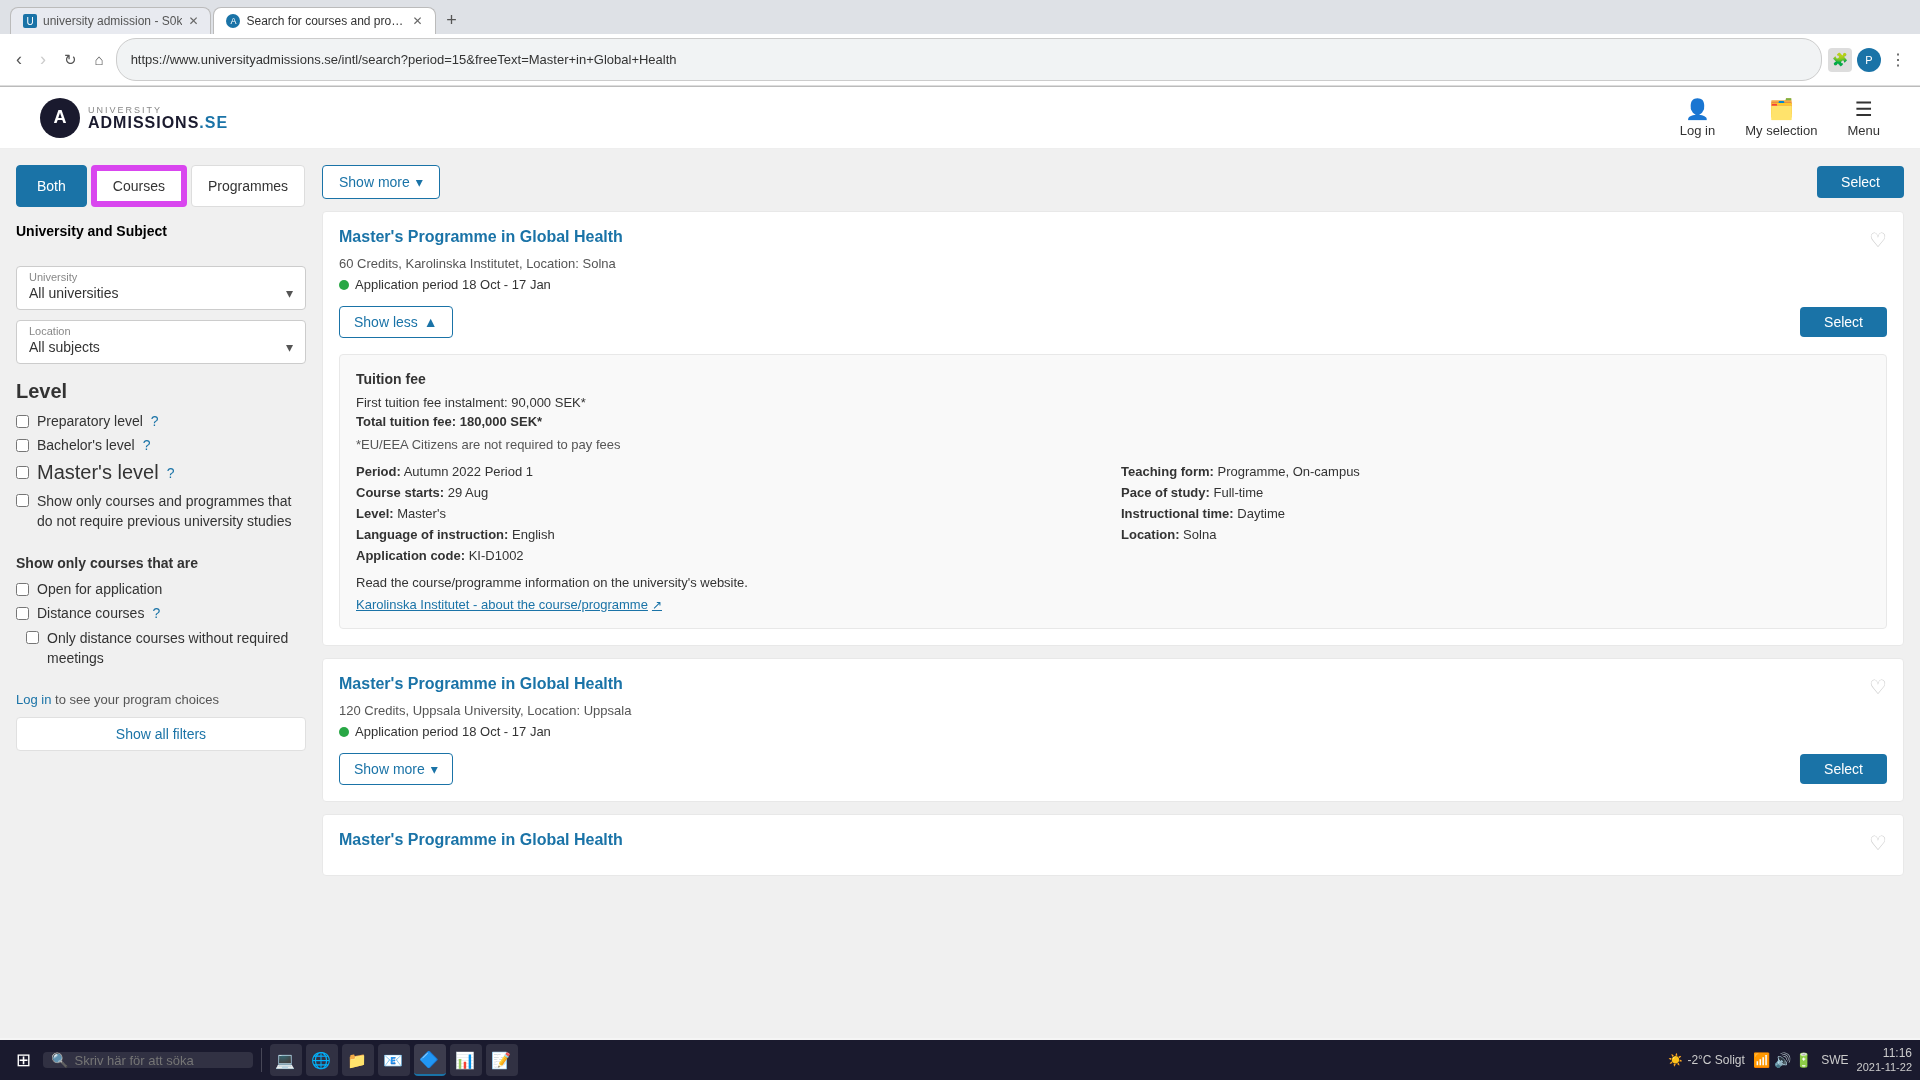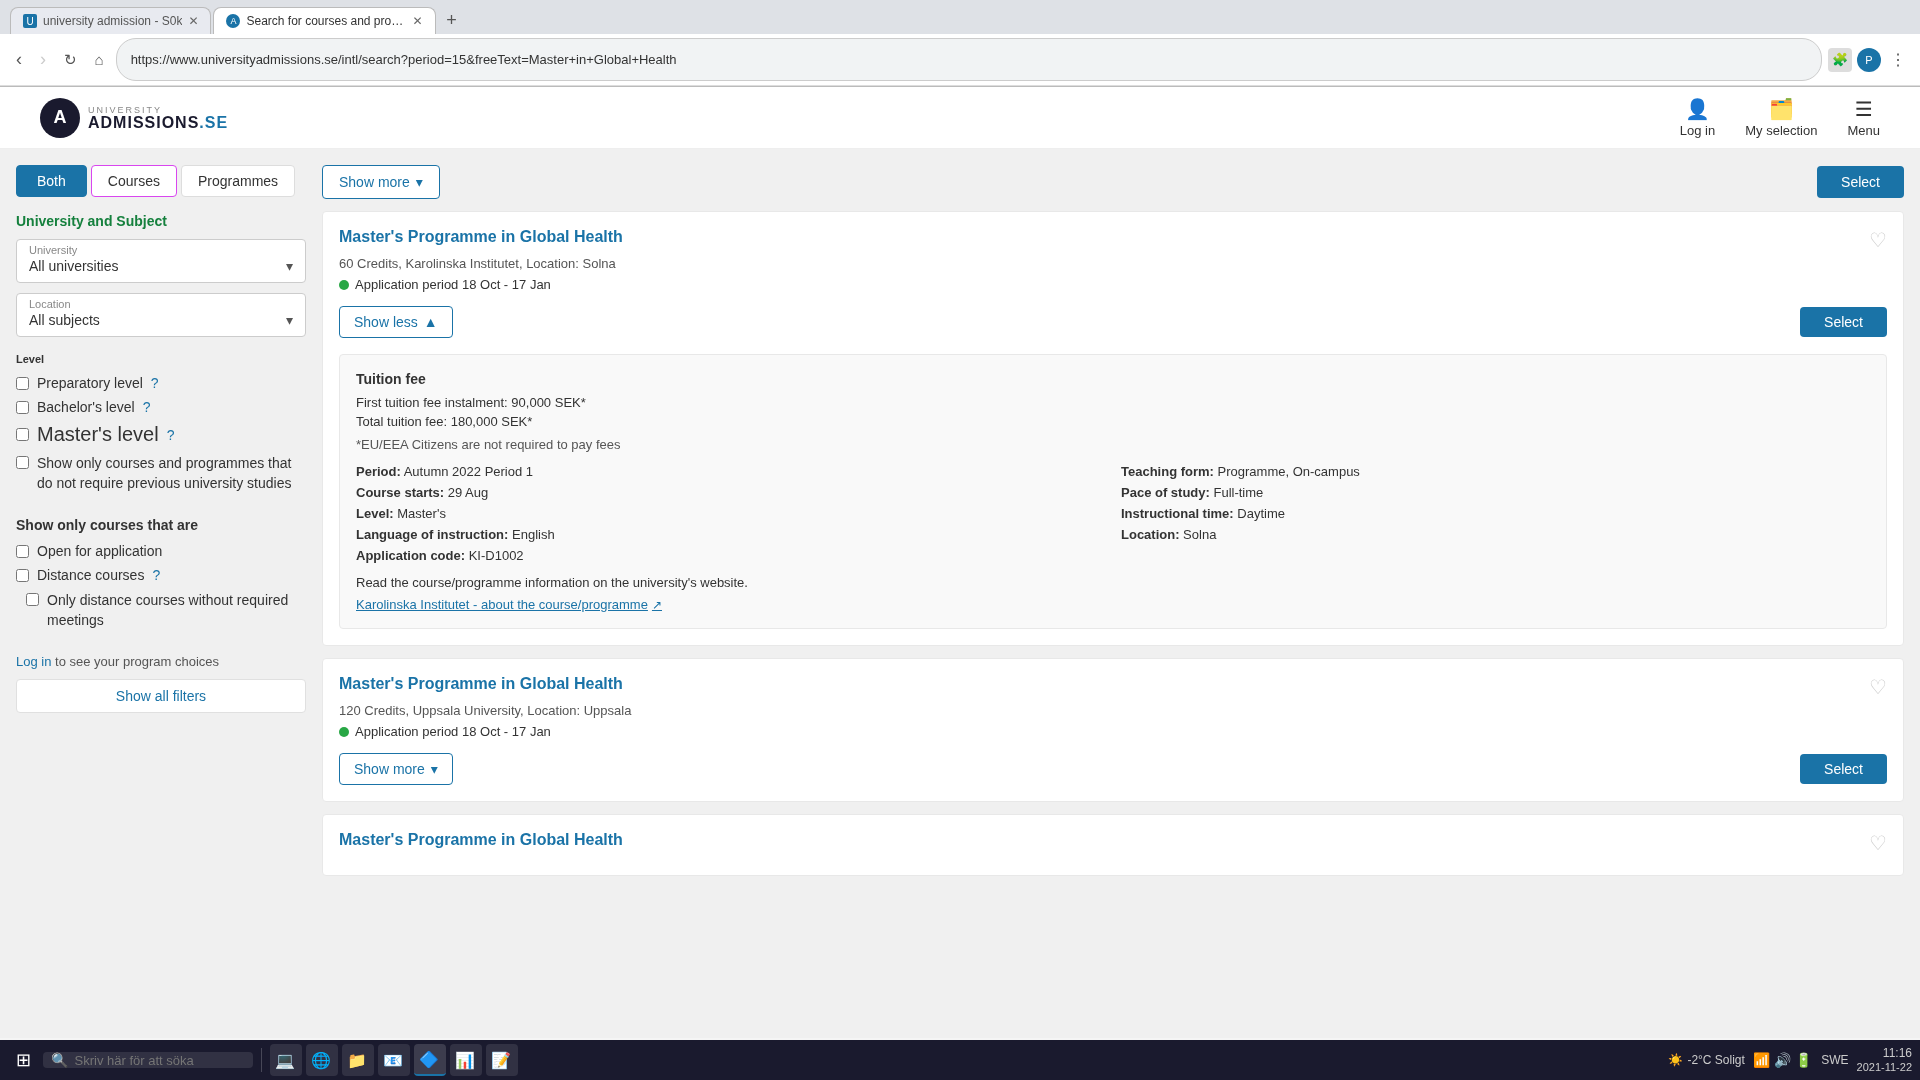--- a/index.html
+++ b/index.html
@@ -65,46 +65,46 @@
       </div>
     </div>
   </div>
 
   <div style="display:flex;flex:1;overflow:hidden;background:#f0f0f0;padding:16px;gap:16px;">
 
     <div style="width:290px;flex-shrink:0;display:flex;flex-direction:column;gap:0;">
 
       <div style="display:flex;gap:4px;margin-bottom:16px;">
         <button style="padding:7px 20px;border:1px solid #1a73a7;background:#1a73a7;color:white;cursor:pointer;border-radius:4px;font-size:14px;">Both</button>
-        <button style="padding:7px 16px;border:1px solid #d946ef;background:#fff;color:#333;cursor:pointer;border-radius:4px;font-size:14px;">Courses</button>
+        <button style="padding:7px 16px;border:6px solid #d946ef;background:#fff;color:#333;cursor:pointer;border-radius:4px;font-size:14px;">Courses</button>
         <button style="padding:7px 16px;border:1px solid #ddd;background:#fff;color:#333;cursor:pointer;border-radius:4px;font-size:14px;">Programmes</button>
       </div>
 
       <div style="margin-bottom:16px;">
-        <div style="font-size:14px;font-weight:bold;color:#15803d;margin-bottom:10px;">University and Subject</div>
+        <div style="font-size:14px;font-weight:bold;color:#000000;margin-bottom:27px;">University and Subject</div>
 
         <div style="border:1px solid #ccc;border-radius:4px;margin-bottom:10px;cursor:pointer;background:#fff;">
           <div style="font-size:11px;color:#888;padding:4px 12px 0;">University</div>
           <div style="display:flex;align-items:center;justify-content:space-between;padding:2px 12px 8px;">
             <span style="font-size:14px;color:#333;">All universities</span>
             <span style="color:#555;font-size:14px;">▾</span>
           </div>
         </div>
 
         <div style="border:1px solid #ccc;border-radius:4px;cursor:pointer;background:#fff;">
           <div style="font-size:11px;color:#888;padding:4px 12px 0;">Location</div>
           <div style="display:flex;align-items:center;justify-content:space-between;padding:2px 12px 8px;">
             <span style="font-size:14px;color:#333;">All subjects</span>
             <span style="color:#555;font-size:14px;">▾</span>
           </div>
         </div>
       </div>
 
       <div style="margin-bottom:16px;">
-        <div style="font-size:11px;font-weight:bold;color:#333;margin-bottom:10px;">Level</div>
+        <div style="font-size:20px;font-weight:bold;color:#333;margin-bottom:10px;">Level</div>
 
         <div style="display:flex;align-items:center;gap:8px;margin-bottom:8px;">
           <input type="checkbox" style="cursor: pointer;">
           <span style="font-size:14px;color:#333;">Preparatory level</span>
           <span style="color:#1a73a7;font-size:14px;cursor:pointer;">?</span>
         </div>
 
         <div style="display:flex;align-items:center;gap:8px;margin-bottom:8px;">
           <input type="checkbox" style="cursor: pointer;">
           <span style="font-size:14px;color:#333;">Bachelor's level</span>
@@ -176,21 +176,21 @@
               <span>Show less</span>
               <span>▲</span>
             </button>
             <button style="padding:7px 24px;background:#1a73a7;color:white;border:none;border-radius:4px;cursor:pointer;font-size:14px;margin-left:auto;">Select</button>
           </div>
         </div>
 
         <div style="margin:0 16px 16px;background:#f9f9f9;border:1px solid #e8e8e8;border-radius:4px;padding:16px;">
           <div style="font-size:14px;font-weight:bold;color:#333;margin-bottom:8px;">Tuition fee</div>
           <div style="font-size:13px;color:#333;margin-bottom:4px;">First tuition fee instalment: 90,000 SEK*</div>
-          <div style="font-size:13px;color:#333;margin-bottom:8px;">Total tuition fee: 180,000 SEK*</div>
+          <div style="font-size:13px;color:#333;margin-bottom:8px;font-weight:bold;">Total tuition fee: 180,000 SEK*</div>
           <div style="font-size:13px;color:#555;margin-bottom:12px;">*EU/EEA Citizens are not required to pay fees</div>
           
           <div style="display:grid;grid-template-columns:1fr 1fr;gap:6px 16px;font-size:13px;">
             <div><strong>Period:</strong> Autumn 2022 Period 1</div>
             <div><strong>Teaching form:</strong> Programme, On-campus</div>
             <div><strong>Course starts:</strong> 29 Aug</div>
             <div><strong>Pace of study:</strong> Full-time</div>
             <div><strong>Level:</strong> Master's</div>
             <div><strong>Instructional time:</strong> Daytime</div>
             <div><strong>Language of instruction:</strong> English</div>

